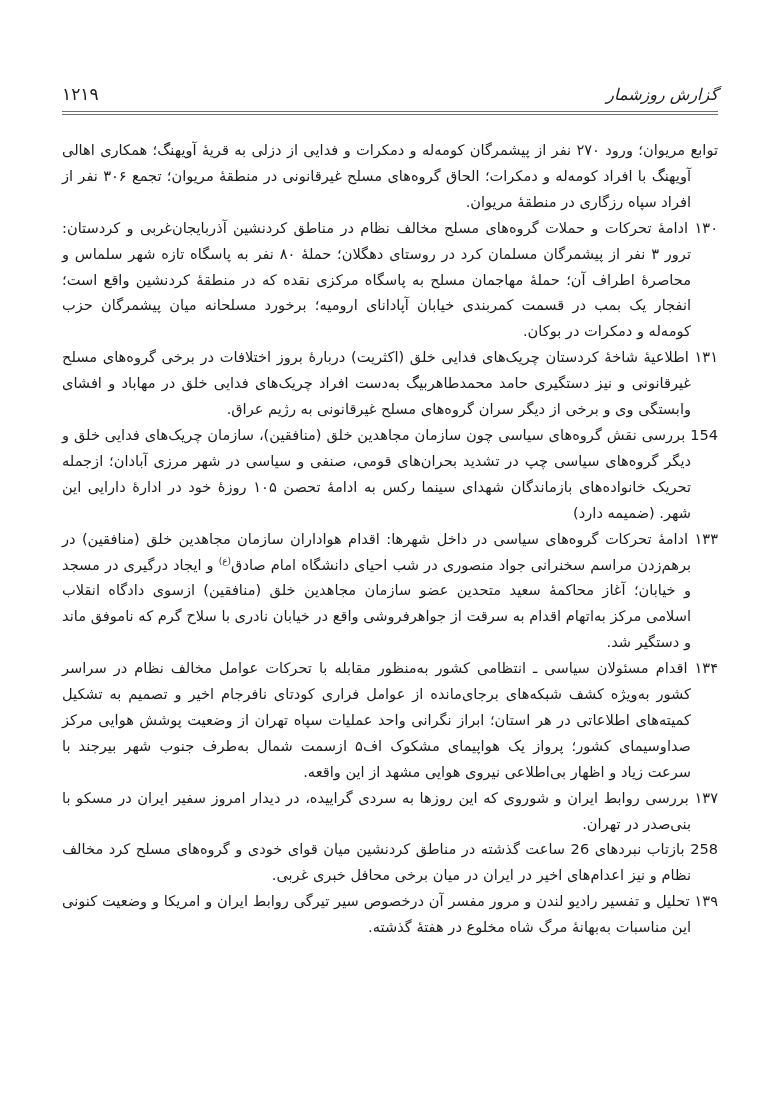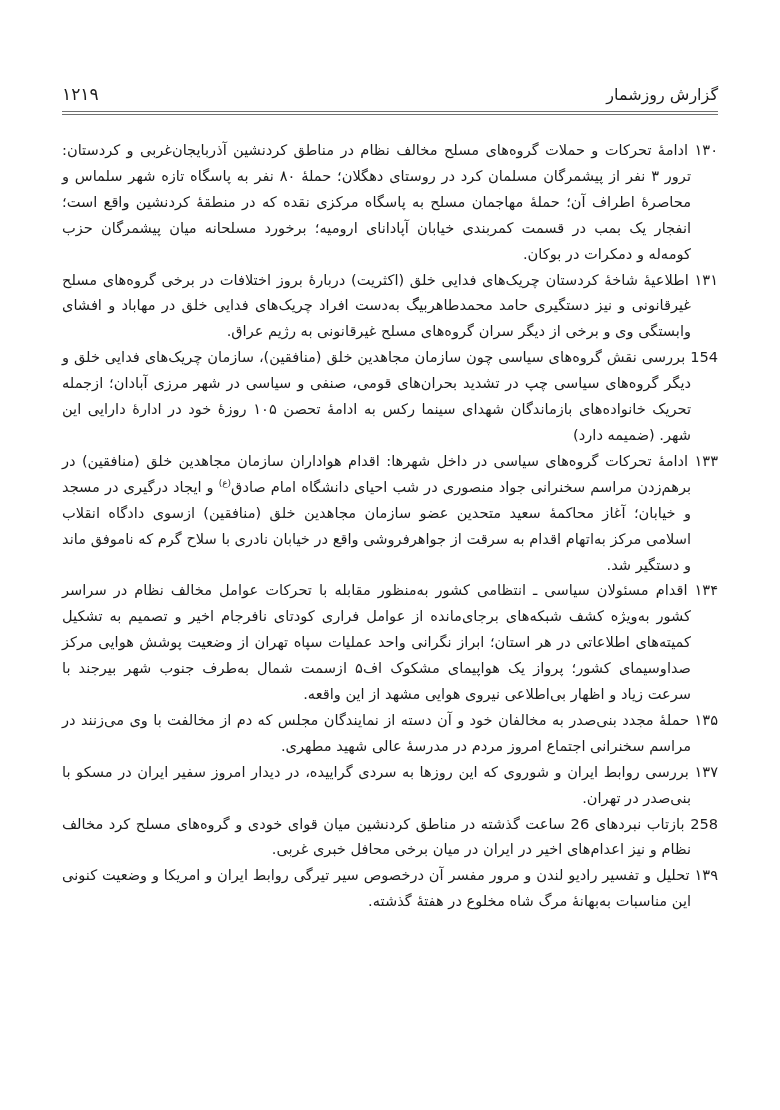--- a/index.html
+++ b/index.html
@@ -20,20 +20,21 @@
     overflow: hidden;
   }
   .page-header {
     display: flex;
     direction: rtl;
     justify-content: space-between;
     align-items: baseline;
   }
   .running-title {
     font-size: 16px;
+    font-style: italic;
     letter-spacing: 0.2px;
   }
   .page-number {
     font-size: 17px;
   }
   .header-rule {
     margin-top: 7px;
     height: 2px;
     border-top: 1px solid #6f6f6f;
     border-bottom: 1px solid #6f6f6f;
@@ -61,23 +62,23 @@
 </head>
 <body>
 
 <div class="page">
   <div class="page-header">
     <div class="running-title">گزارش روزشمار</div>
     <div class="page-number">۱۲۱۹</div>
   </div>
   <div class="header-rule"></div>
   <div class="page-body">
+      <p class="para"><span>توابع مریوان؛ ورود ۲۷۰ نفر از پیشمرگان کومه‌له و دمکرات و فدایی از دزلی به قریهٔ آویهنگ؛ همکاری اهالی آویهنگ با افراد کومه‌له و دمکرات؛ الحاق گروه‌های مسلح غیرقانونی در منطقهٔ مریوان؛ تجمع ۳۰۶ نفر از افراد سپاه رزگاری در منطقهٔ مریوان.</span></p>
       <p class="para"><span class="num">۱۳۰ </span><span>ادامهٔ تحرکات و حملات گروه‌های مسلح مخالف نظام در مناطق کردنشین آذربایجان‌غربی و کردستان: ترور ۳ نفر از پیشمرگان مسلمان کرد در روستای دهگلان؛ حملهٔ ۸۰ نفر به پاسگاه تازه شهر سلماس و محاصرهٔ اطراف آن؛ حملهٔ مهاجمان مسلح به پاسگاه مرکزی نقده که در منطقهٔ کردنشین واقع است؛ انفجار یک بمب در قسمت کمربندی خیابان آپادانای ارومیه؛ برخورد مسلحانه میان پیشمرگان حزب کومه‌له و دمکرات در بوکان.</span></p>
       <p class="para"><span class="num">۱۳۱ </span><span>اطلاعیهٔ شاخهٔ کردستان چریک‌های فدایی خلق (اکثریت) دربارهٔ بروز اختلافات در برخی گروه‌های مسلح غیرقانونی و نیز دستگیری حامد محمدطاهربیگ به‌دست افراد چریک‌های فدایی خلق در مهاباد و افشای وابستگی وی و برخی از دیگر سران گروه‌های مسلح غیرقانونی به رژیم عراق.</span></p>
       <p class="para"><span class="num">154 </span><span>بررسی نقش گروه‌های سیاسی چون سازمان مجاهدین خلق (منافقین)، سازمان چریک‌های فدایی خلق و دیگر گروه‌های سیاسی چپ در تشدید بحران‌های قومی، صنفی و سیاسی در شهر مرزی آبادان؛ ازجمله تحریک خانواده‌های بازماندگان شهدای سینما رکس به ادامهٔ تحصن ۱۰۵ روزهٔ خود در ادارهٔ دارایی این شهر. (ضمیمه دارد)</span></p>
       <p class="para"><span class="num">۱۳۳ </span><span>ادامهٔ تحرکات گروه‌های سیاسی در داخل شهرها: اقدام هواداران سازمان مجاهدین خلق (منافقین) در برهم‌زدن مراسم سخنرانی جواد منصوری در شب احیای دانشگاه امام صادق</span><sup>(ع)</sup><span> و ایجاد درگیری در مسجد و خیابان؛ آغاز محاکمهٔ سعید متحدین عضو سازمان مجاهدین خلق (منافقین) ازسوی دادگاه انقلاب اسلامی مرکز به‌اتهام اقدام به سرقت از جواهرفروشی واقع در خیابان نادری با سلاح گرم که ناموفق ماند و دستگیر شد.</span></p>
       <p class="para"><span class="num">۱۳۴ </span><span>اقدام مسئولان سیاسی ـ انتظامی کشور به‌منظور مقابله با تحرکات عوامل مخالف نظام در سراسر کشور به‌ویژه کشف شبکه‌های برجای‌مانده از عوامل فراری کودتای نافرجام اخیر و تصمیم به تشکیل کمیته‌های اطلاعاتی در هر استان؛ ابراز نگرانی واحد عملیات سپاه تهران از وضعیت پوشش هوایی مرکز صداوسیمای کشور؛ پرواز یک هواپیمای مشکوک اف۵ ازسمت شمال به‌طرف جنوب شهر بیرجند با سرعت زیاد و اظهار بی‌اطلاعی نیروی هوایی مشهد از این واقعه.</span></p>
-      <p class="para"><span class="num">۱۳۵ </span><span>حملهٔ مجدد بنی‌صدر به مخالفان خود و آن دسته از نمایندگان مجلس که دم از مخالفت با وی می‌زنند در مراسم سخنرانی اجتماع امروز مردم در مدرسهٔ عالی شهید مطهری.</span></p>
       <p class="para"><span class="num">۱۳۷ </span><span>بررسی روابط ایران و شوروی که این روزها به سردی گراییده، در دیدار امروز سفیر ایران در مسکو با بنی‌صدر در تهران.</span></p>
       <p class="para"><span class="num">258 </span><span>بازتاب نبردهای 26 ساعت گذشته در مناطق کردنشین میان قوای خودی و گروه‌های مسلح کرد مخالف نظام و نیز اعدام‌های اخیر در ایران در میان برخی محافل خبری غربی.</span></p>
       <p class="para"><span class="num">۱۳۹ </span><span>تحلیل و تفسیر رادیو لندن و مرور مفسر آن درخصوص سیر تیرگی روابط ایران و امریکا و وضعیت کنونی این مناسبات به‌بهانهٔ مرگ شاه مخلوع در هفتهٔ گذشته.</span></p>
     </div>
 </div>
 
 </body></html>

